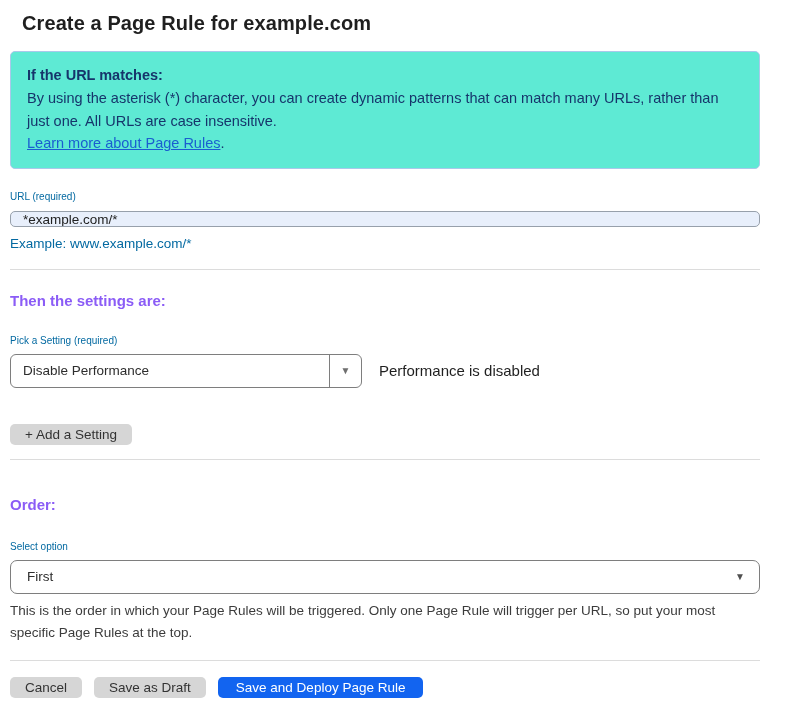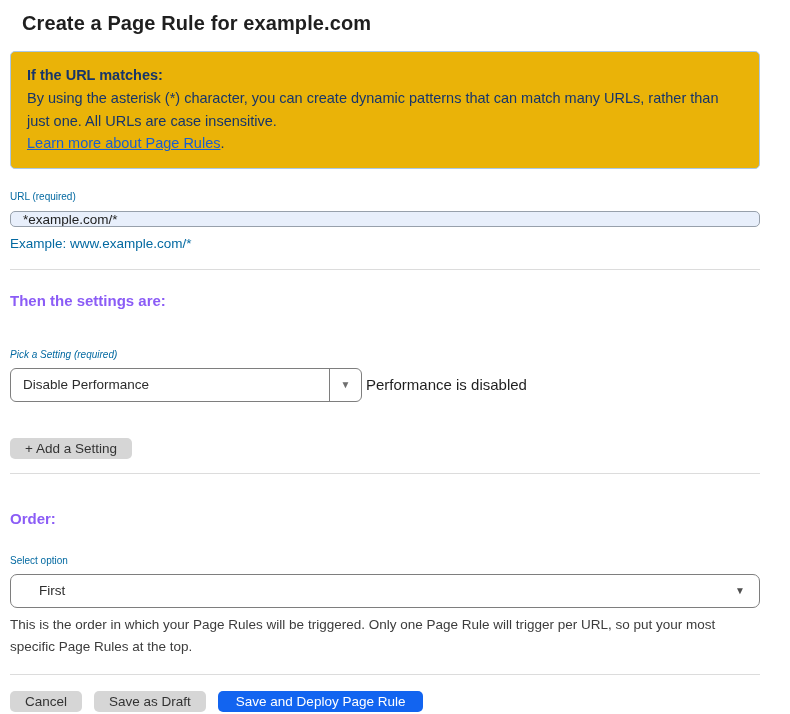--- a/index.html
+++ b/index.html
@@ -11,21 +11,21 @@
   }
   .container { padding: 10px 30px 0 10px; }
 
   .page-title {
     font-size: 20px; font-weight: 700; color: #1f1f1f;
     margin: 2px 0 16px 12px; letter-spacing: 0.1px;
   }
 
   
   .info-box {
-    background: #eab308;
+    background: #5eead4;
     border: 1px solid #a9c8ea;
     border-radius: 5px;
     padding: 12px 16px 13px 16px;
     color: #16356b;
     font-size: 14.5px;
     line-height: 1.55;
   }
   .info-box .info-heading { font-weight: 700; }
   .info-box .info-body { margin-top: 1px; }
   .info-box a.info-link {
@@ -52,24 +52,24 @@
   hr.divider {
     border: none; border-top: 1px solid #dcdcdc;
     margin: 18px 0 0 0;
   }
 
   .section-heading {
     font-size: 15px; font-weight: 700; color: #8b5cf6;
     margin: 22px 0 0 0;
   }
 
-  .picker-label { margin-top: 40px; font-style: italic; }
+  .picker-label { margin-top: 26px; }
 
   .setting-row {
-    display: flex; align-items: center; gap: 4px; margin-top: 8px;
+    display: flex; align-items: center; gap: 17px; margin-top: 8px;
   }
   .dropdown {
     width: 352px; height: 34px;
     background: #fff;
     border: 1px solid #7e7e7e;
     border-radius: 6px;
     display: flex; align-items: stretch;
     cursor: pointer;
   }
   .dropdown .dd-value {
@@ -93,21 +93,21 @@
   .btn-gray { background: #d6d6d6; color: #333; }
   .btn-blue { background: #1264f0; color: #fff; padding: 0 18px; }
   .add-setting-btn { margin-top: 36px; }
 
   .order-heading { margin-top: 36px; }
   .select-label { margin-top: 28px; }
   .order-select {
     width: 100%; height: 34px; margin-top: 8px;
     background: #fff; border: 1px solid #7e7e7e; border-radius: 7px;
     display: flex; align-items: center; justify-content: space-between;
-    padding: 0 14px 0 28px; cursor: pointer;
+    padding: 0 14px 0 16px; cursor: pointer;
   }
   .order-select .sel-value { font-size: 13.5px; color: #2d2d2d; }
   .order-select .sel-caret { color: #4f4f4f; font-size: 10px; }
   .order-help {
     margin-top: 6px; font-size: 13.5px; color: #3c3c3c; line-height: 1.65;
   }
 
   .actions { display: flex; gap: 12px; margin-top: 16px; }
 </style>
 </head>

